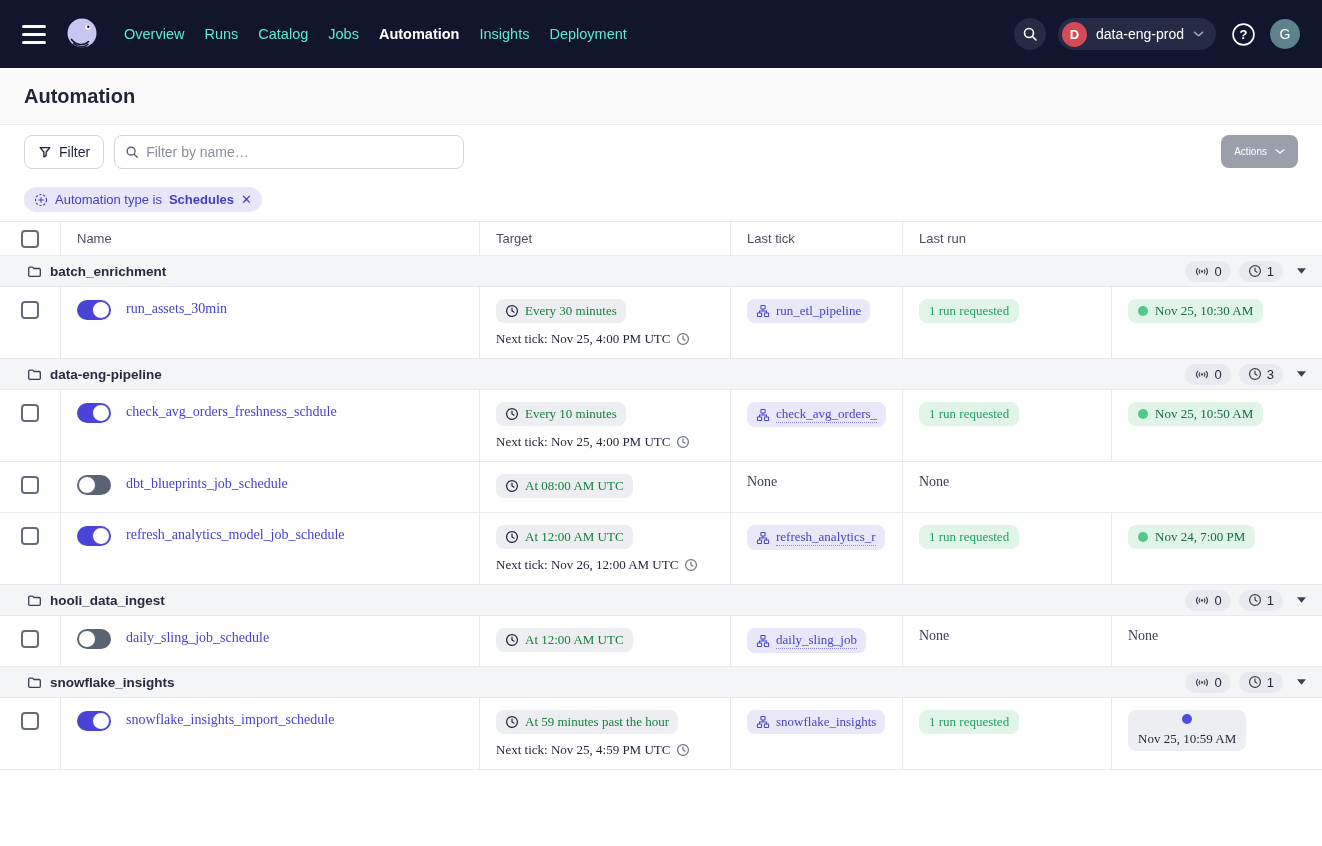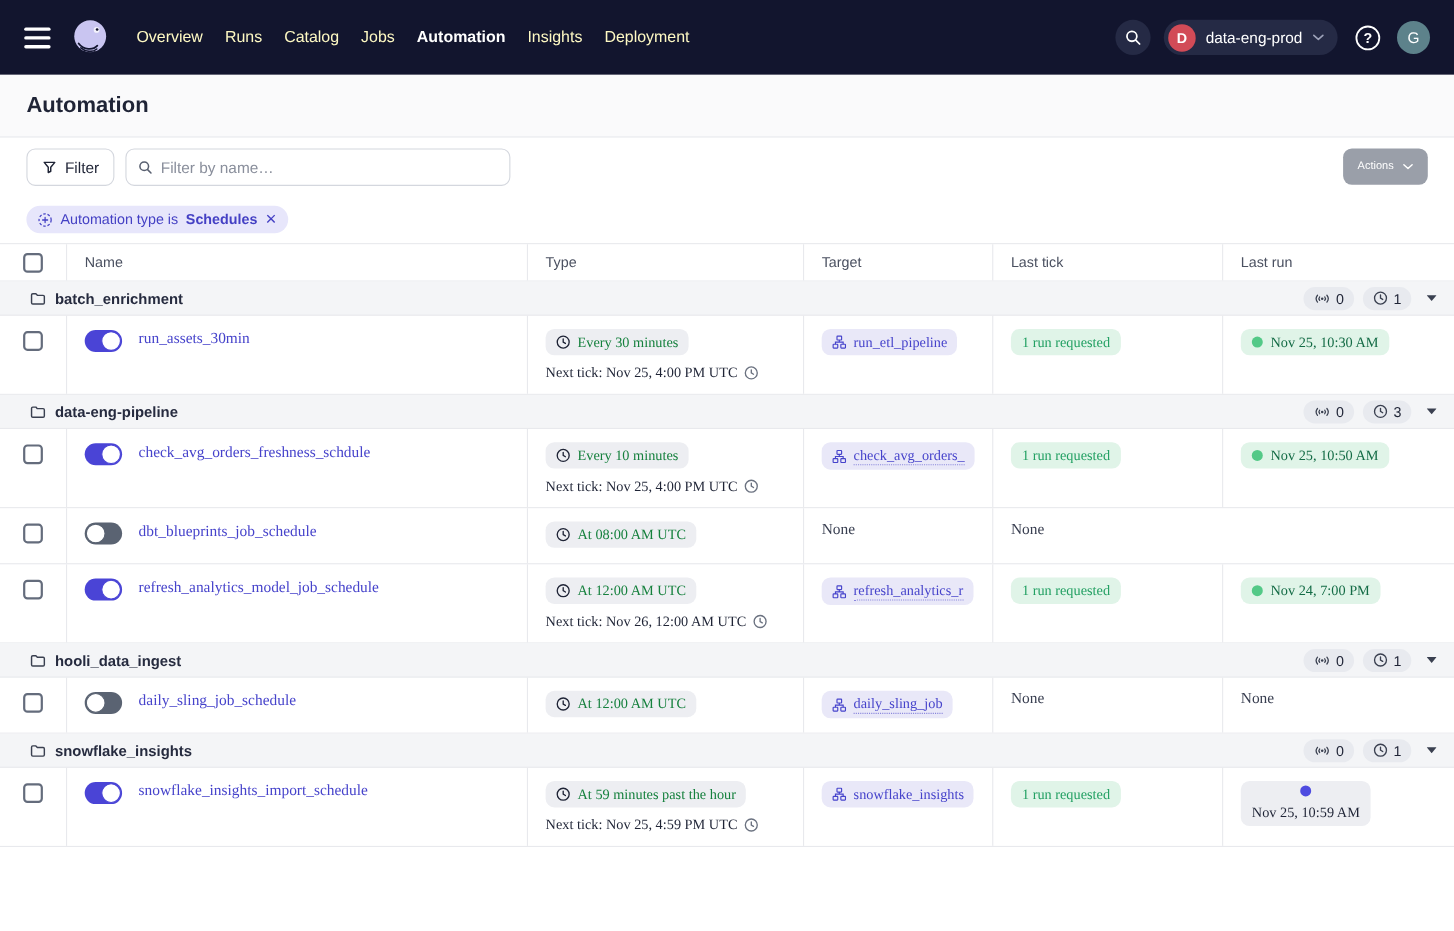--- a/index.html
+++ b/index.html
@@ -5,21 +5,21 @@
   * { box-sizing: border-box; margin: 0; padding: 0; }
   html,body { width:1322px; height:846px; overflow:hidden; background:#fff;
     font-family:"Liberation Sans", sans-serif; }
 
   
   .topnav { height:68px; background:#12152E; display:flex; align-items:center; padding:0 22px; }
   .hamburger { width:24px; display:flex; flex-direction:column; gap:5px; cursor:pointer; margin-right:16px; }
   .hamburger span { height:3px; background:#fff; border-radius:2px; }
   .logo { width:40px; height:40px; margin-right:22px; }
   .nav-items { display:flex; gap:20px; align-items:center; }
-  .nav-item { color:#fef9c3; font-size:14.5px; cursor:pointer; text-decoration:none; }
+  .nav-item { color:#5eead4; font-size:14.5px; cursor:pointer; text-decoration:none; }
   .nav-item.active { color:#fff; font-weight:700; }
   .nav-right { margin-left:auto; display:flex; align-items:center; gap:12px; }
   .circle-btn { width:32px; height:32px; border-radius:50%; background:#252A45; color:#fff;
     display:flex; align-items:center; justify-content:center; cursor:pointer; }
   .deploy-pill { height:32px; border-radius:16px; background:#252A45; display:flex; align-items:center;
     gap:9px; padding:0 12px 0 4px; cursor:pointer; }
   .deploy-initial { width:25px; height:25px; border-radius:50%; background:#D24B57; color:#fff;
     font-size:13px; font-weight:700; display:flex; align-items:center; justify-content:center; }
   .deploy-name { color:#fff; font-size:14px; }
   .deploy-chevron { color:#9DA2B9; display:flex; }
@@ -207,21 +207,20 @@
     <b>Schedules</b>
     <span class="chip-close">✕</span>
   </span>
 </div>
 
 <div class="thead">
   <div class="hcell cb">
       <span class="checkbox"></span>
     </div>
   <div class="hcell">Name</div>
-  <div class="hcell">Type</div>
   <div class="hcell">Target</div>
   <div class="hcell">Last tick</div>
   <div class="hcell">Last run</div>
 </div>
 
 <div id="table-body">
     <div class="group-row">
       <span class="folder">
         <svg viewBox="0 0 16 16" width="15" height="15" fill="none" stroke="currentColor" stroke-width="1.4" stroke-linejoin="round">
           <path d="M1.8 4.5c0-.7.5-1.2 1.2-1.2h3l1.4 1.5h5.6c.7 0 1.2.5 1.2 1.2v6c0 .7-.5 1.2-1.2 1.2H3c-.7 0-1.2-.5-1.2-1.2z"></path>

